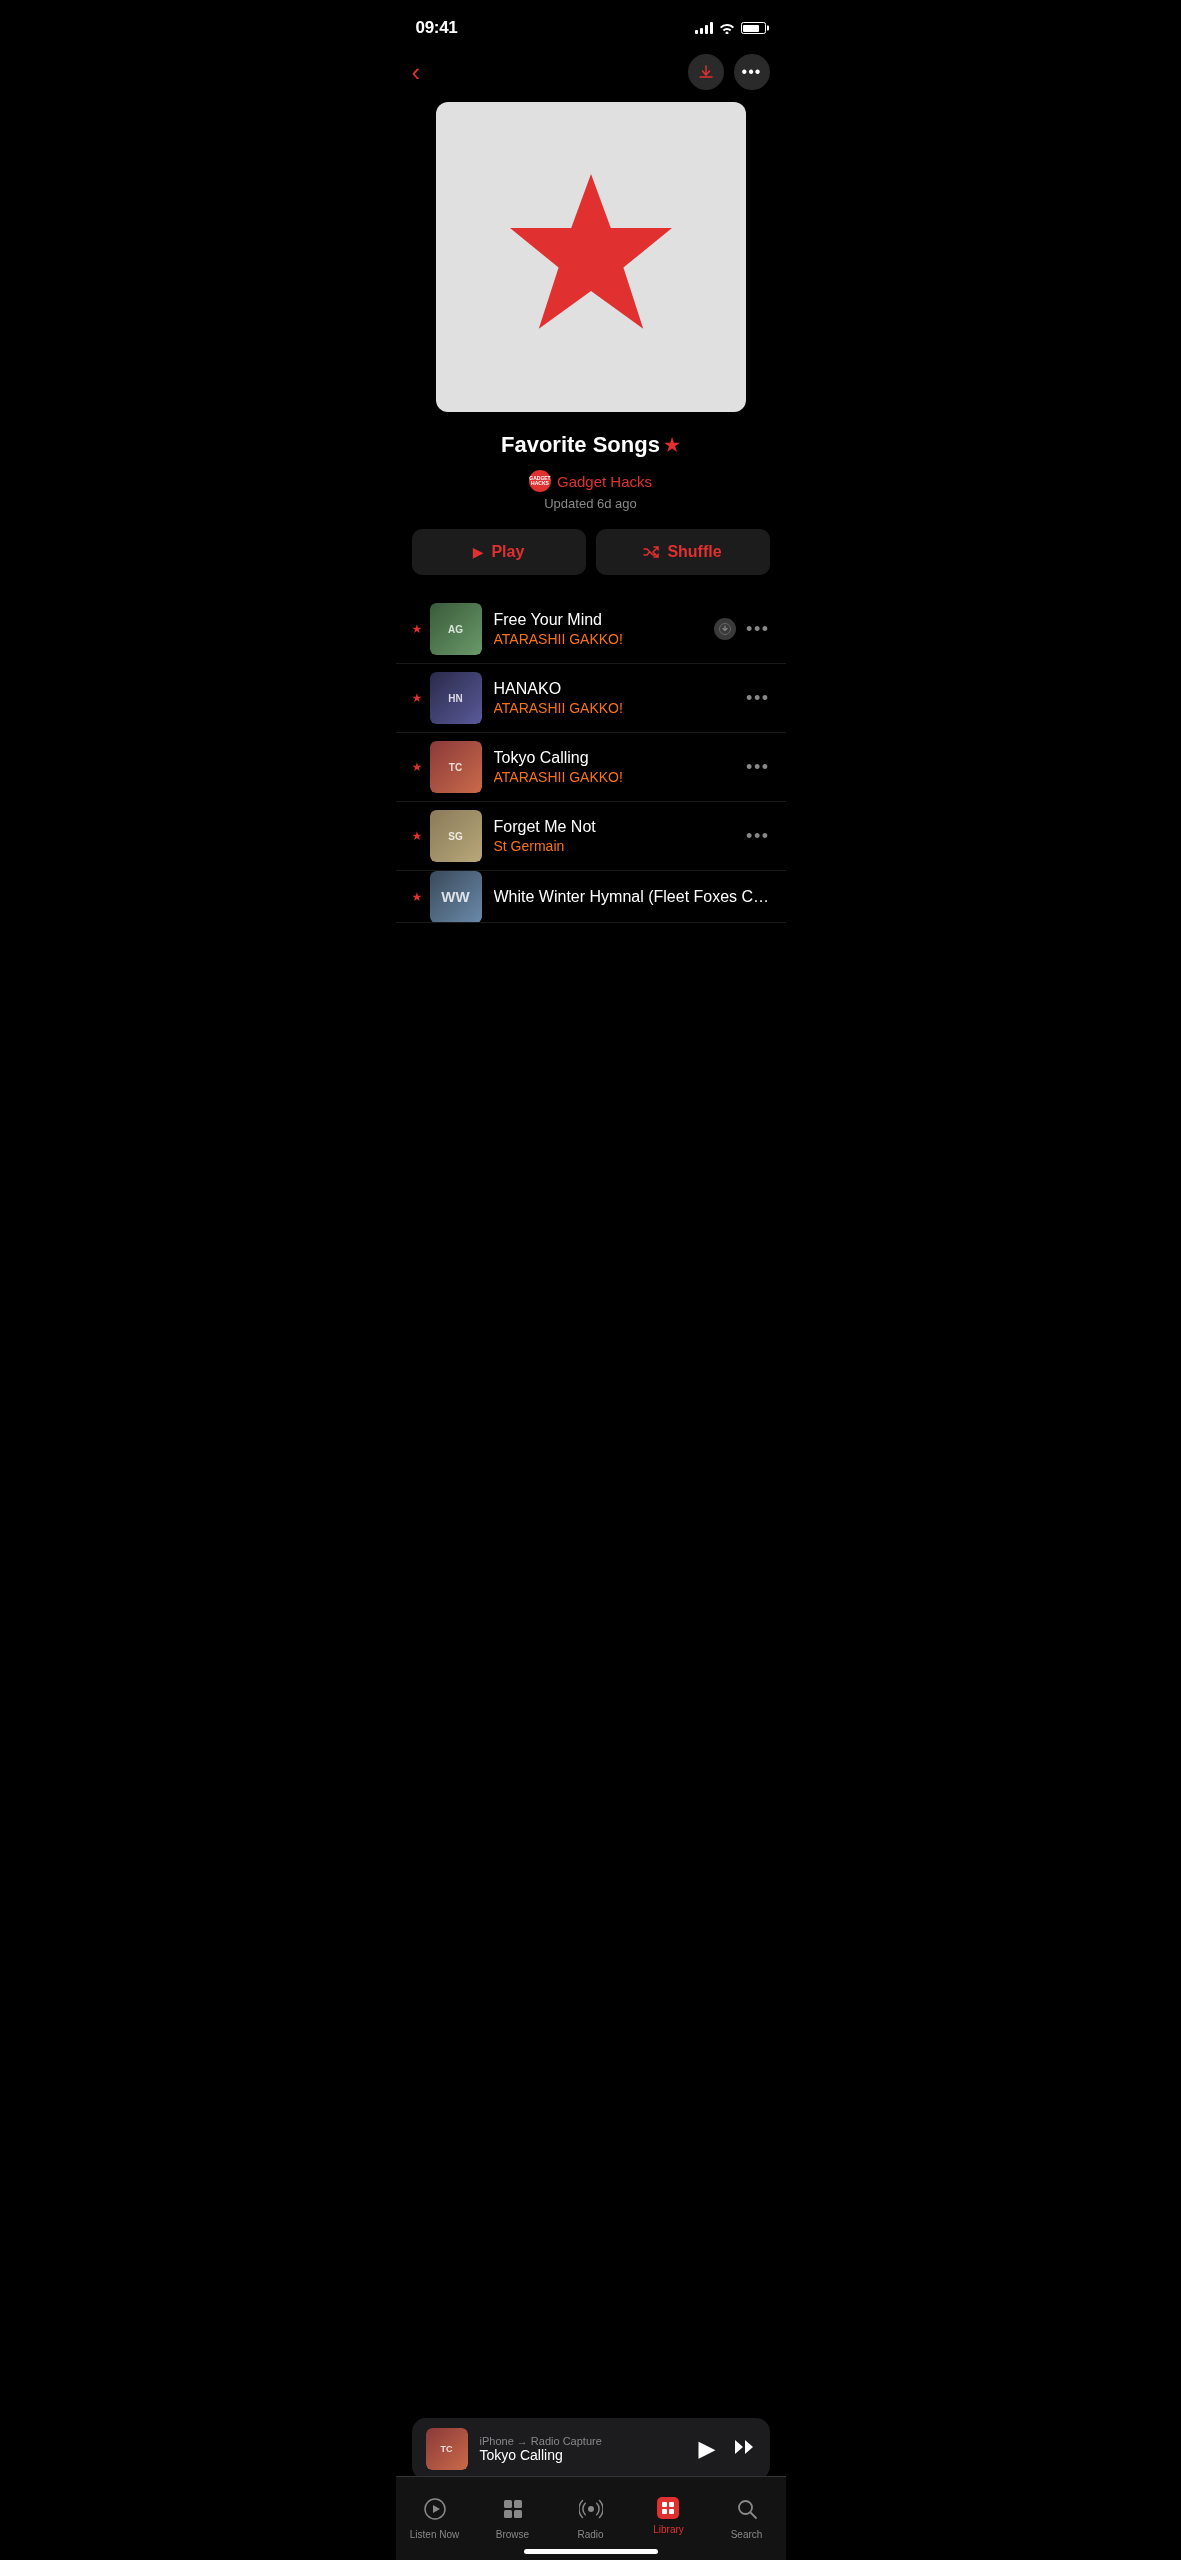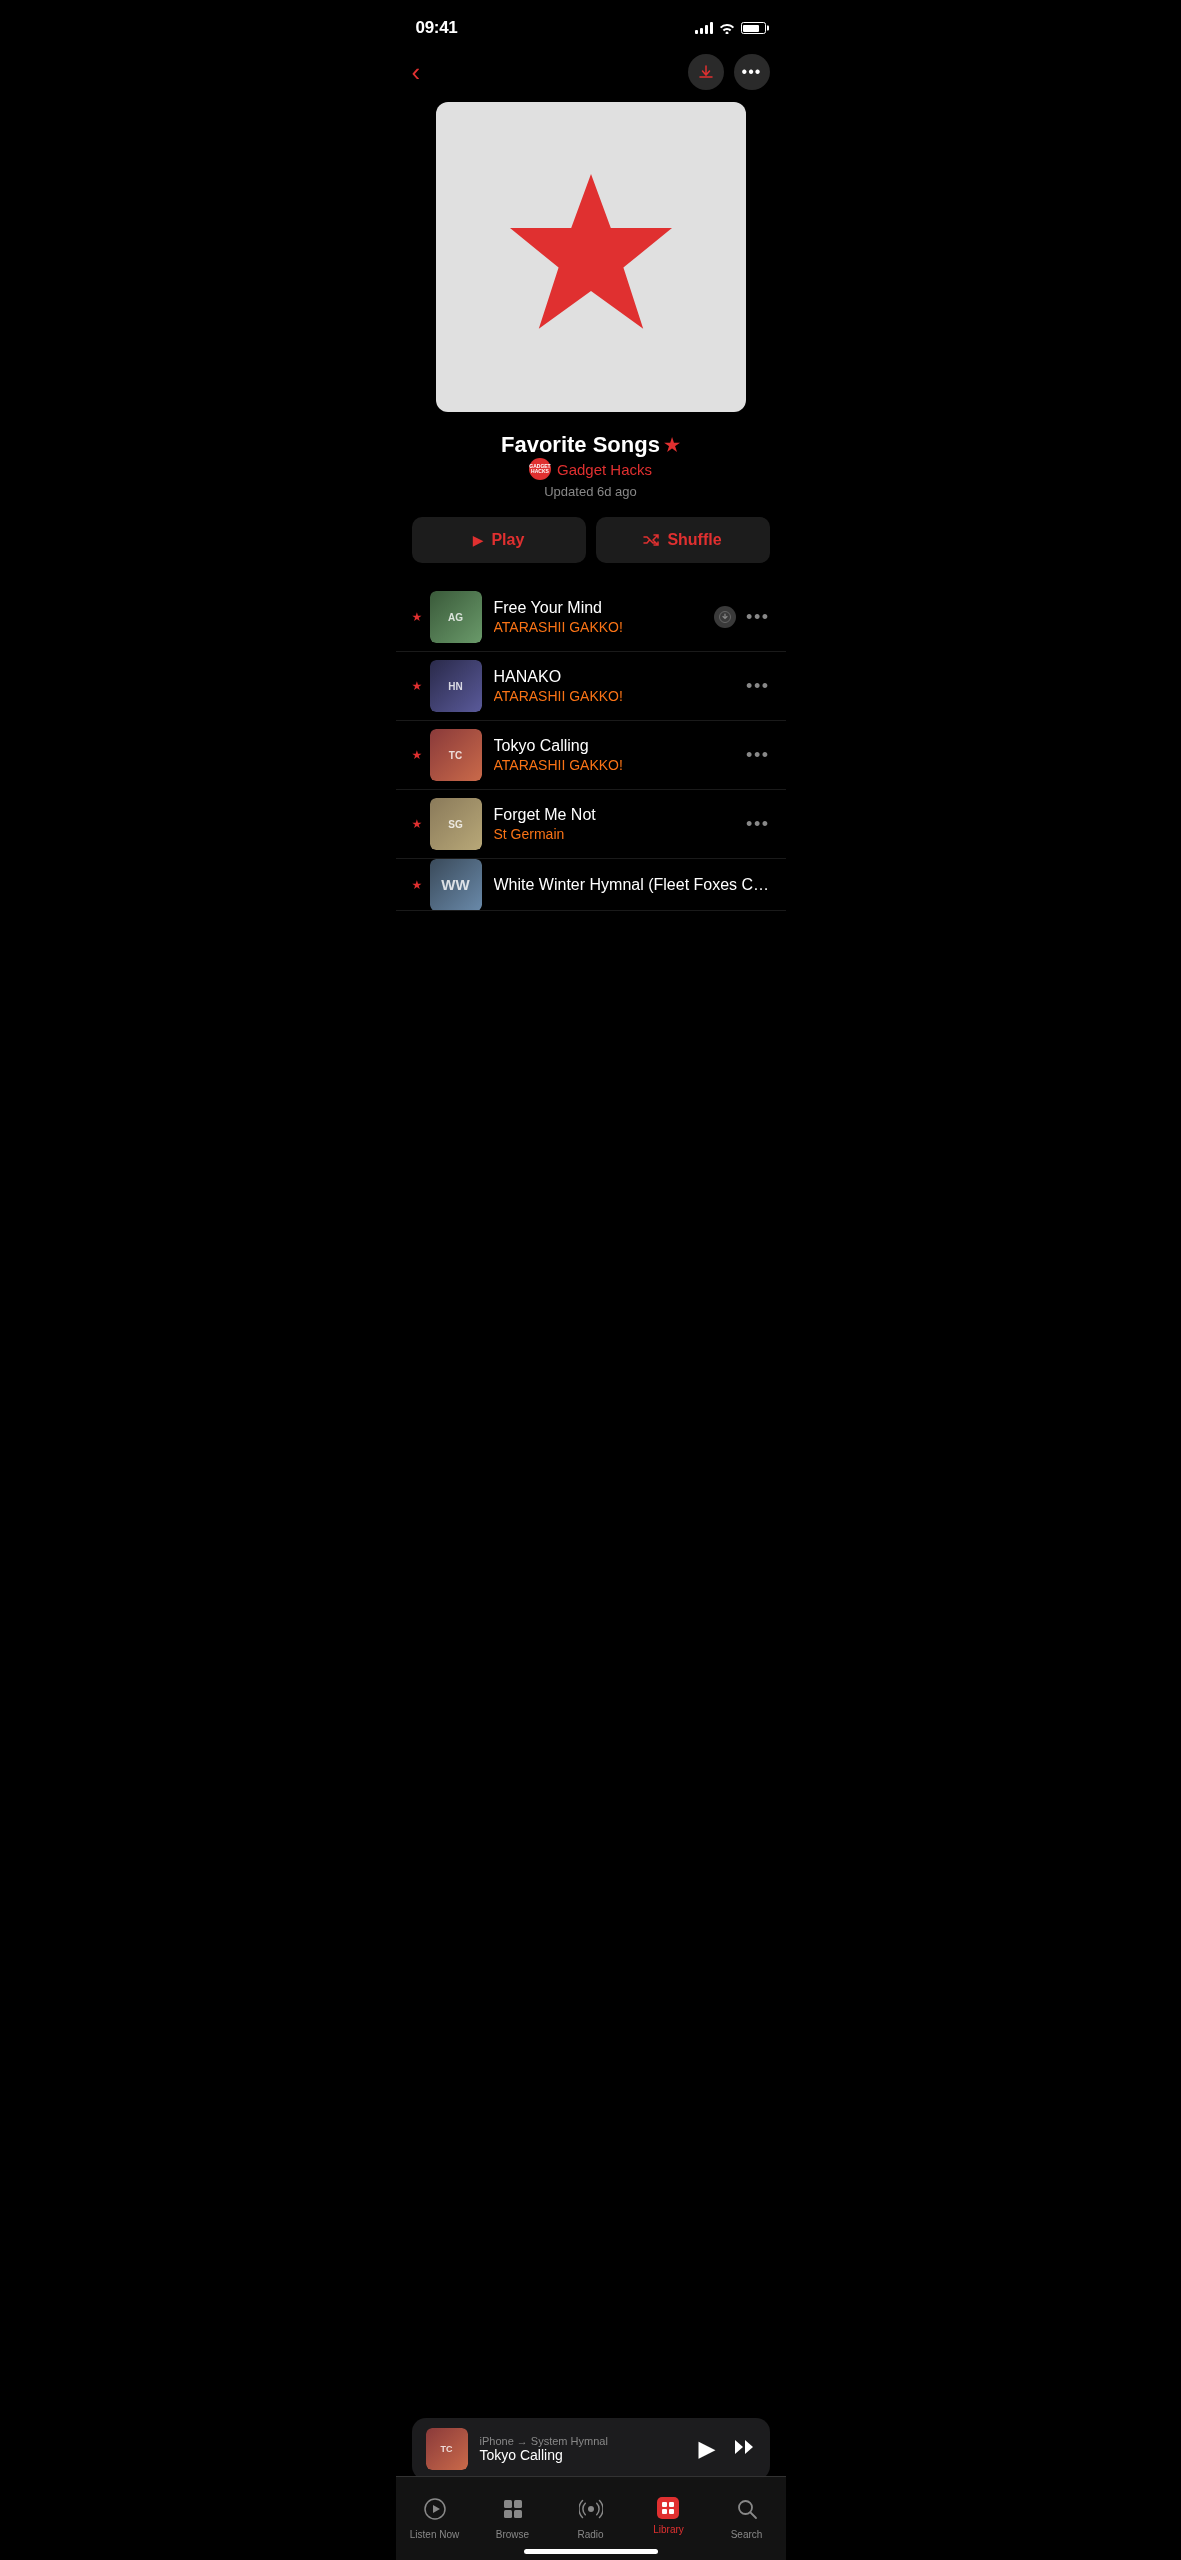--- a/index.html
+++ b/index.html
@@ -150,21 +150,21 @@
       text-align: center;
       padding: 0 20px 18px;
     }
     .playlist-title {
       font-size: 22px;
       font-weight: 700;
       display: flex;
       align-items: center;
       justify-content: center;
       gap: 4px;
-      margin-bottom: 0;
+      margin-bottom: 12px;
       text-align: right;
     }
     .playlist-title-star {
       color: #E03030;
       font-size: 18px;
     }
     .playlist-author {
       display: flex;
       align-items: center;
       justify-content: center;
@@ -592,21 +592,21 @@
 
 </div>
 
 <div class="mini-player">
   <div class="mini-thumb">
     <div class="thumb-placeholder thumb-tokyo-calling" style="width:100%;height:100%;border-radius:6px;display:flex;align-items:center;justify-content:center;">
       <span style="font-size:9px;color:rgba(255,255,255,0.8);font-weight:700">TC</span>
     </div>
   </div>
   <div class="mini-info">
-    <div class="mini-source">iPhone → System Hymnal</div>
+    <div class="mini-source">iPhone → Radio Capture</div>
     <div class="mini-title">Tokyo Calling</div>
   </div>
   <div class="mini-controls">
     <div class="mini-play">▶</div>
     <div class="mini-forward">
       <svg width="24" height="18" viewBox="0 0 24 18" fill="white">
         <path d="M3 2l8 7-8 7V2zM13 2l8 7-8 7V2z"></path>
       </svg>
     </div>
   </div>

